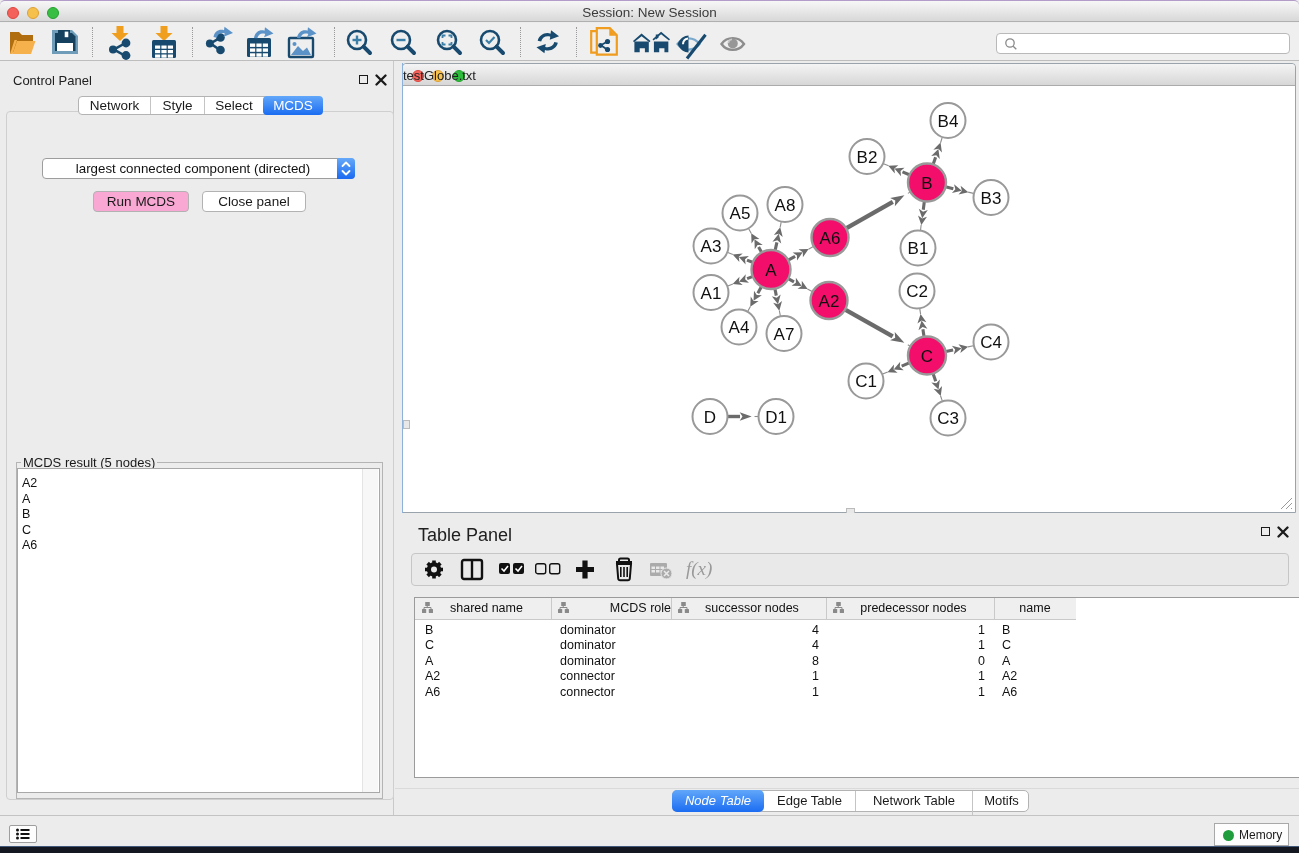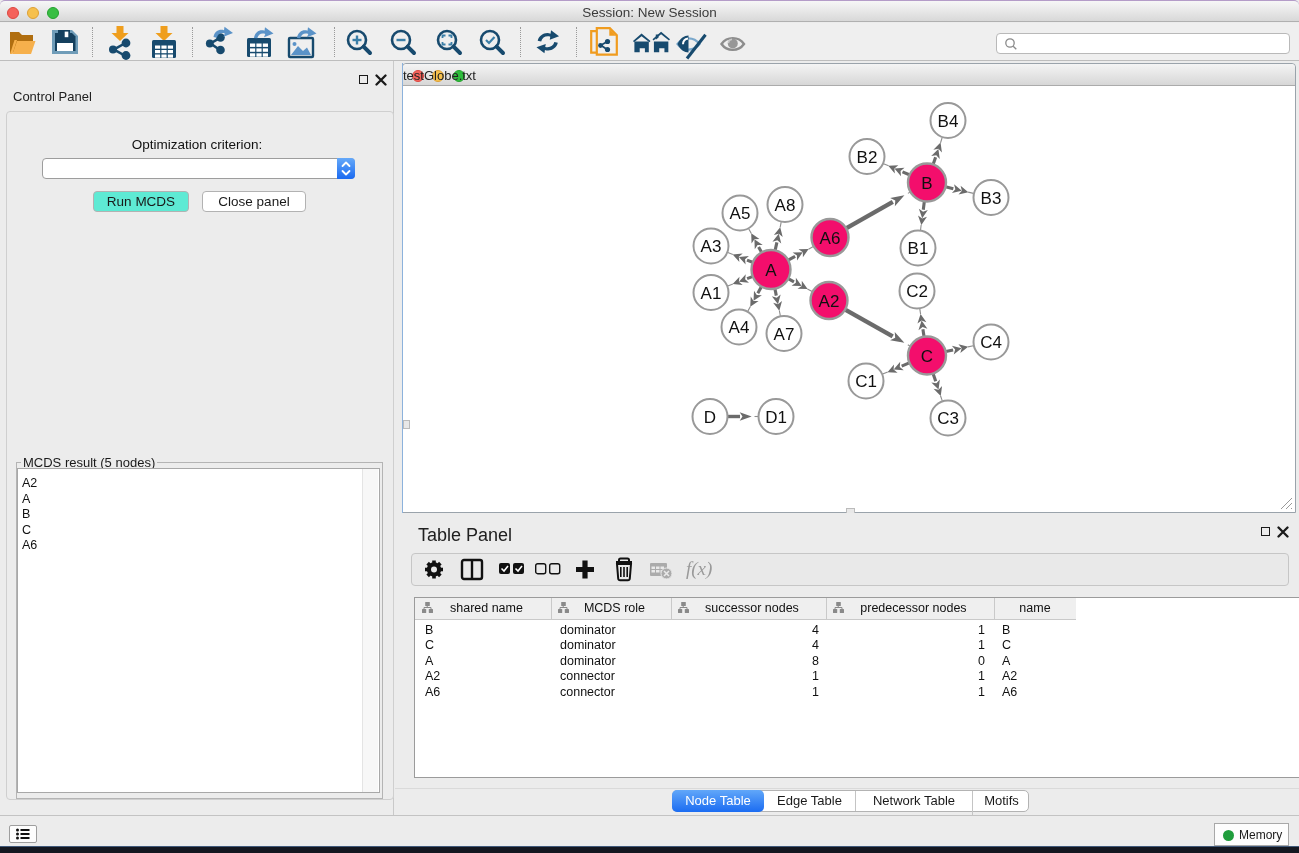--- a/index.html
+++ b/index.html
@@ -170,41 +170,47 @@
   </g>
 
   <g transform="translate(721,10)">
     <path d="M0.5 11 C6 3.2 17.5 3.2 23 11 C17.5 18.8 6 18.8 0.5 11 z" fill="none" stroke="#8d8d8d" stroke-width="2.4"></path>
     <circle cx="11.8" cy="10.5" r="5" fill="#979797"></circle>
     <path d="M11 6.2 C9 6.6 7.5 8.2 7.3 10.2" fill="none" stroke="#c9c9c9" stroke-width="1.6"></path>
   </g>
 </svg>
 
 <div class="abs" style="left:0;top:61px;width:394px;height:754px;background:#ececec;border-right:1px solid #c9c9c9;">
-  <div class="abs" style="left:13px;top:28px;font-size:13px;color:#202020;">Control Panel</div>
+  <div class="abs" style="left:13px;top:12px;font-size:13px;color:#202020;">Control Panel</div>
   <div class="abs" style="left:359px;top:14px;width:9px;height:9px;border:1.6px solid #1a1a1a;"></div>
   <svg class="abs" style="left:375px;top:13px" width="12" height="12" viewBox="0 0 12 12">
       <path d="M1.5 1.5 L10.5 10.5 M10.5 1.5 L1.5 10.5" stroke="#1a1a1a" stroke-width="2.3" stroke-linecap="round"></path>
     </svg>
 
   <div class="abs" style="left:6px;top:50px;width:388px;height:689px;border:1px solid #cfcfcf;border-radius:4px;background:#ececec;"></div>
 
-
-  <div class="abs" style="left:0;top:76px;width:394px;text-align:center;font-size:13.5px;color:#111;">Optimization criterion:</div>
+  <div class="abs" style="left:78px;top:35px;width:243px;height:19px;background:#fff;border:1px solid #b3b3b3;border-radius:4px;font-size:13.5px;">
+    <div class="abs" style="left:0;top:0;width:72px;height:17px;line-height:17px;text-align:center;border-right:1px solid #c4c4c4;">Network</div>
+    <div class="abs" style="left:72px;top:0;width:54px;height:17px;line-height:17px;text-align:center;border-right:1px solid #c4c4c4;">Style</div>
+    <div class="abs" style="left:126px;top:0;width:58px;height:17px;line-height:17px;text-align:center;">Select</div>
+    <div class="abs" style="left:184px;top:-1px;width:60px;height:19px;line-height:19px;text-align:center;background:linear-gradient(#61a7f9,#1b6cf2);border-radius:4px;color:#fff;">MCDS</div>
+  </div>
+
 
   <div class="abs" style="left:42px;top:97px;width:313px;height:21px;background:#fff;border:1px solid #9d9d9d;border-radius:4px;">
+    <div class="abs" style="left:0;top:1px;width:300px;text-align:center;line-height:18px;font-size:13.3px;color:#111;">largest connected component (directed)</div>
     <div class="abs" style="right:-1px;top:-1px;width:18px;height:21px;background:linear-gradient(#65a9f9,#1b6af1);border-radius:0 4px 4px 0;">
       <svg width="18" height="21" viewBox="0 0 18 21">
           <path d="M5.5 8 L9 4.5 L12.5 8" fill="none" stroke="#fff" stroke-width="1.8" stroke-linejoin="round" stroke-linecap="round"></path>
           <path d="M5.5 13 L9 16.5 L12.5 13" fill="none" stroke="#fff" stroke-width="1.8" stroke-linejoin="round" stroke-linecap="round"></path>
         </svg>
     </div>
   </div>
 
-  <div class="abs" style="left:93px;top:130px;width:96px;height:21px;background:#5eead4;border:1px solid #b2b2b2;border-radius:4px;text-align:center;line-height:19px;font-size:13.5px;">Run MCDS</div>
+  <div class="abs" style="left:93px;top:130px;width:96px;height:21px;background:#f9a8d4;border:1px solid #b2b2b2;border-radius:4px;text-align:center;line-height:19px;font-size:13.5px;">Run MCDS</div>
   <div class="abs" style="left:202px;top:130px;width:104px;height:21px;background:#fff;border:1px solid #b2b2b2;border-radius:4px;text-align:center;line-height:19px;font-size:13.5px;">Close panel</div>
 
   <div class="abs" style="left:16px;top:401px;width:367px;height:337px;border:1px solid #b4b4b4;"></div>
   <div class="abs" style="left:21px;top:394px;background:#ececec;font-size:13px;padding:0 2px;color:#1a1a1a;">MCDS result (5 nodes)</div>
   <div class="abs" style="left:17px;top:407px;width:363px;height:325px;background:#fff;border:1px solid #a8a8a8;">
     <div class="abs" style="left:4px;top:7px;font-size:12.5px;line-height:15.5px;color:#111;">A2<br>A<br>B<br>C<br>A6</div>
     <div class="abs" style="right:1px;top:0;width:16px;height:323px;background:#f7f7f7;border-left:1px solid #e4e4e4;"></div>
   </div>
 </div>
 
@@ -406,21 +412,21 @@
 </svg>
 
 <div class="abs" style="left:414px;top:597px;width:949px;height:181px;background:#fff;border:1px solid #9b9b9b;">
 
   <div class="abs" style="left:0;top:0;width:661px;height:22px;background:#efefef;border-bottom:1px solid #c9c9c9;font-size:12.5px;color:#111;">
     <div class="abs" style="left:136px;top:0;height:22px;border-left:1px solid #c9c9c9;"></div>
     <div class="abs" style="left:256px;top:0;height:22px;border-left:1px solid #c9c9c9;"></div>
     <div class="abs" style="left:411px;top:0;height:22px;border-left:1px solid #c9c9c9;"></div>
     <div class="abs" style="left:579px;top:0;height:22px;border-left:1px solid #c9c9c9;"></div>
     <div class="abs" style="left:0;top:0;width:136px;text-align:center;line-height:21px;">&nbsp;&nbsp;shared name</div>
-    <div class="abs" style="left:136px;top:0;width:120px;text-align:center;line-height:21px;">&nbsp;&nbsp;MCDS role</div>
+    <div class="abs" style="left:136px;top:0;width:120px;text-align:right;line-height:21px;">&nbsp;&nbsp;MCDS role</div>
     <div class="abs" style="left:256px;top:0;width:155px;text-align:center;line-height:21px;">&nbsp;&nbsp;successor nodes</div>
     <div class="abs" style="left:411px;top:0;width:168px;text-align:center;line-height:21px;">&nbsp;&nbsp;predecessor nodes</div>
     <div class="abs" style="left:579px;top:0;width:82px;text-align:center;line-height:21px;">name</div>
   </div>
 
   <div class="abs" style="left:0;top:24.5px;width:875px;font-size:12.5px;color:#111;">
     <div style="height:15.5px;line-height:15.5px;position:relative;">
         <span style="position:absolute;left:10px">B</span>
         <span style="position:absolute;left:145px">dominator</span>
         <span style="position:absolute;left:330px;width:74px;text-align:right">4</span>
@@ -483,21 +489,21 @@
         <rect x="0" y="7" width="4.2" height="4" rx="0.5"></rect>
         <rect x="6.8" y="7" width="4.2" height="4" rx="0.5"></rect>
         <path d="M5.2 4 v2 M2 7 v-1.5 h7 V7" fill="none" stroke="#8a8a8a" stroke-width="1"></path>
       </g>
   </g>
 </svg>
 
 <div class="abs" style="left:395px;top:788px;width:904px;height:1px;background:#dadada;"></div>
 
 <div class="abs" style="left:672px;top:790px;width:357px;height:22px;background:#fff;border:1px solid #b3b3b3;border-radius:5px;font-size:13px;">
-  <div class="abs" style="left:-1px;top:-1px;width:92px;height:22px;line-height:22px;text-align:center;background:linear-gradient(#61a7f9,#1b6cf2);border-radius:5px;color:#fff;">Node Table</div>
+  <div class="abs" style="left:-1px;top:-1px;width:92px;height:22px;line-height:22px;text-align:center;background:linear-gradient(#61a7f9,#1b6cf2);border-radius:5px;color:#fff;font-style:italic;">Node Table</div>
   <div class="abs" style="left:91px;top:0;width:92px;height:20px;line-height:20px;text-align:center;border-right:1px solid #c4c4c4;">Edge Table</div>
   <div class="abs" style="left:183px;top:0;width:117px;height:24px;line-height:20px;text-align:center;border-right:1px solid #c4c4c4;">Network Table</div>
   <div class="abs" style="left:300px;top:0;width:57px;height:20px;line-height:20px;text-align:center;">Motifs</div>
 </div>
 
 <div class="abs" style="left:0;top:815px;width:1299px;height:31px;background:#ececec;border-top:1px solid #c3c3c3;">
   <div class="abs" style="left:9px;top:9px;width:28px;height:18px;background:#fdfdfd;border:1px solid #9e9e9e;border-radius:2px;">
     <svg width="26" height="16" viewBox="0 0 26 16">
         <g fill="#111">
           <circle cx="7.5" cy="4" r="1.5"></circle>

